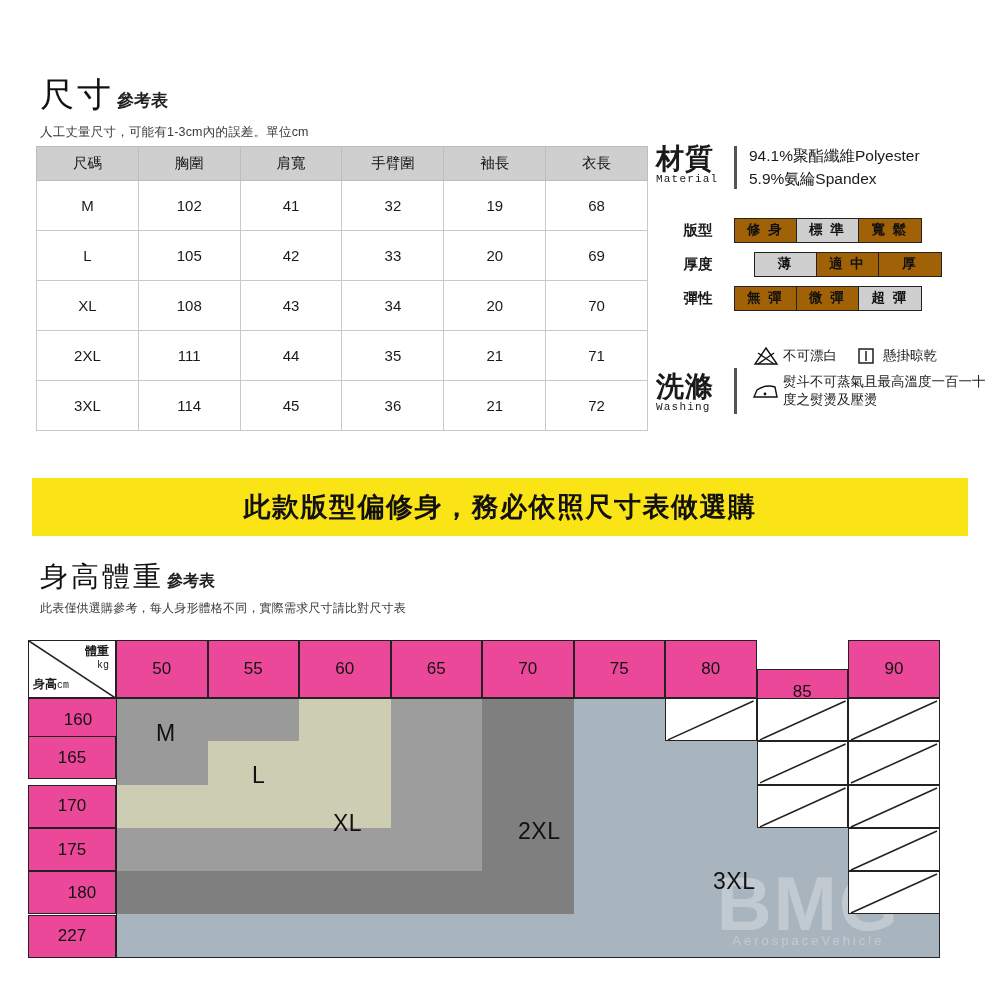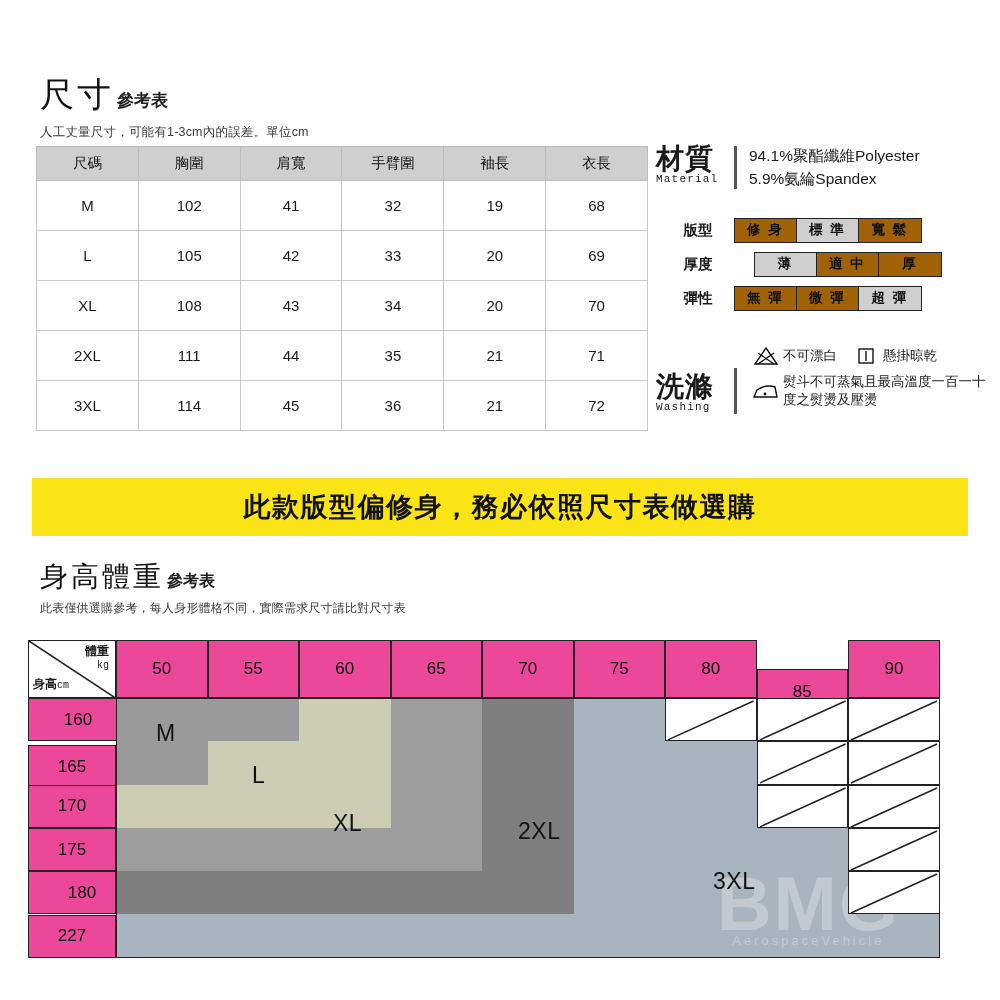--- a/index.html
+++ b/index.html
@@ -295,21 +295,21 @@
   <div class="hdr-cell" style="left:179.5px;top:0; width:91.5px; height:58px;">55</div>
   <div class="hdr-cell" style="left:271px;  top:0; width:91.5px; height:58px;">60</div>
   <div class="hdr-cell" style="left:362.5px;top:0; width:91.5px; height:58px;">65</div>
   <div class="hdr-cell" style="left:454px;  top:0; width:91.5px; height:58px;">70</div>
   <div class="hdr-cell" style="left:545.5px;top:0; width:91.5px; height:58px;">75</div>
   <div class="hdr-cell" style="left:637px;  top:0; width:91.5px; height:58px;">80</div>
   <div class="hdr-cell" style="left:728.5px;top:0; width:91.5px; height:45px;margin-top:29px;">85</div>
   <div class="hdr-cell" style="left:820px;  top:0; width:92px;   height:58px;">90</div>
 
   <div class="hdr-cell" style="left:0; top:58px;    width:100px; height:43.3px;">160</div>
-  <div class="hdr-cell" style="left:0; top:105px; width:88px; height:43.3px;">165</div>
+  <div class="hdr-cell" style="left:0; top:96px; width:88px; height:43.3px;">165</div>
   <div class="hdr-cell" style="left:0; top:144.6px; width:88px; height:43.3px;">170</div>
   <div class="hdr-cell" style="left:0; top:187.9px; width:88px; height:43.3px;">175</div>
   <div class="hdr-cell" style="left:0; top:231.2px; width:88px; height:43.3px;padding-left:20px;">180</div>
   <div class="hdr-cell" style="left:0; top:274.5px; width:88px; height:43.5px;">227</div>
 
   <div class="zone" style="left:88px; top:58px; width:824px; height:260px; background:#a8b4be;"></div>
 
   <div class="zone" style="left:454px; top:58px; width:91.5px; height:173.2px; background:#7f7f7f;"></div>
   <div class="zone" style="left:362.5px; top:188px; width:183px; height:43.3px; background:#7f7f7f;"></div>
   <div class="zone" style="left:88px; top:231.2px; width:457.5px; height:43.3px; background:#7f7f7f;"></div>

